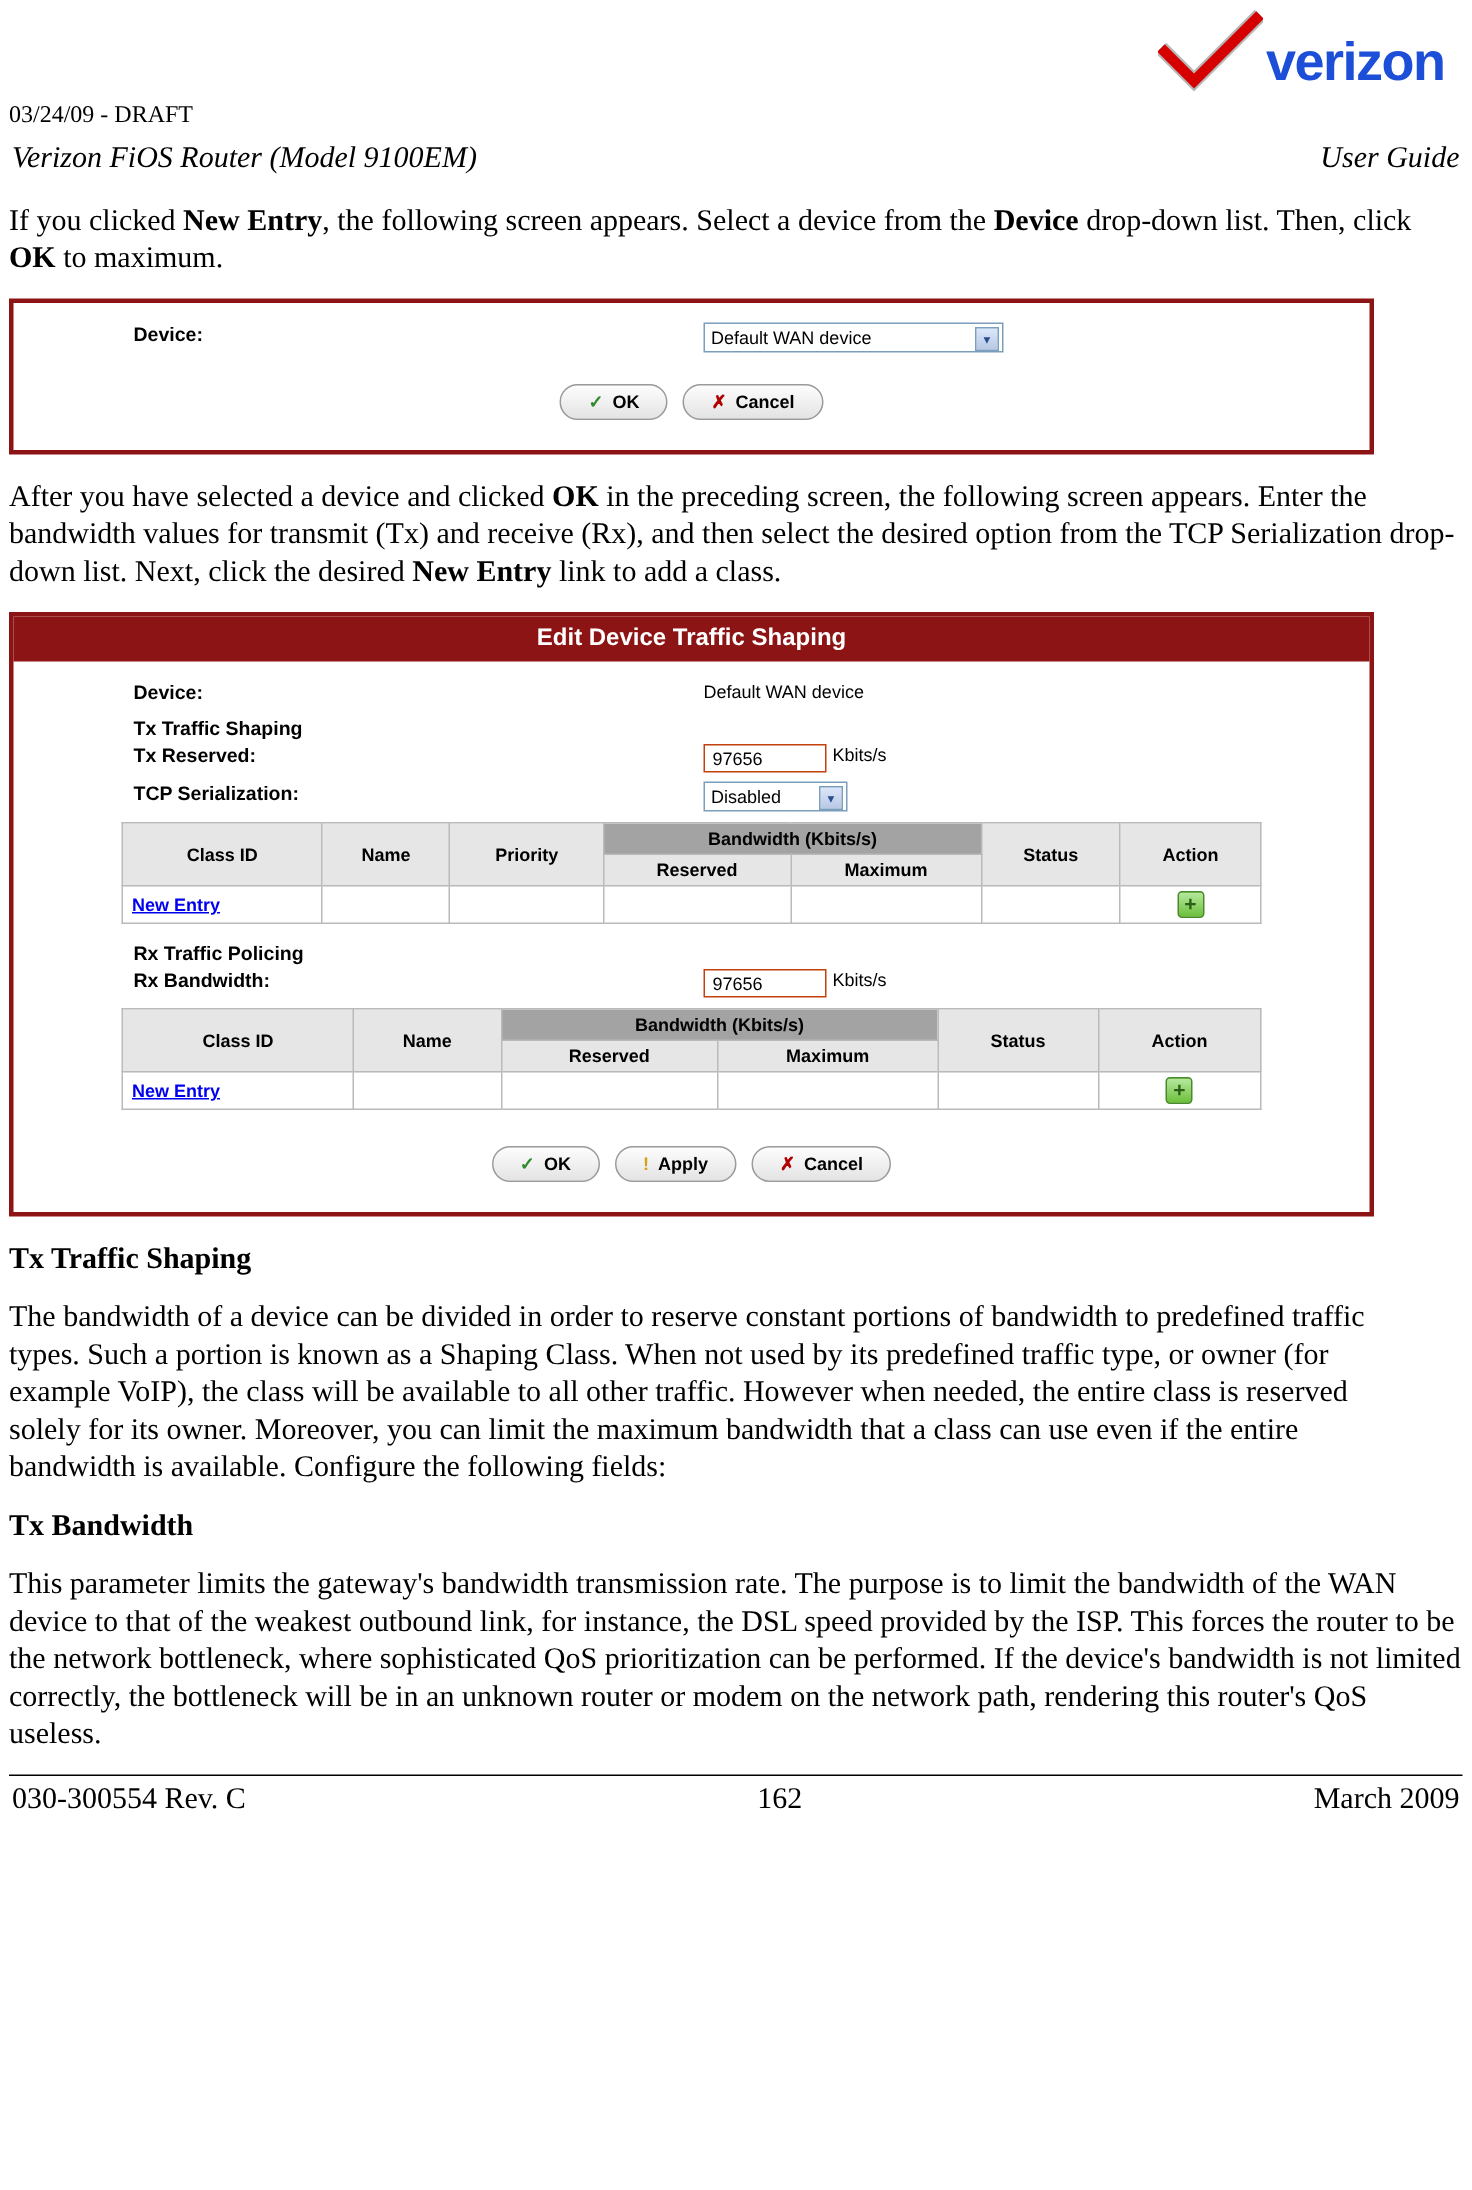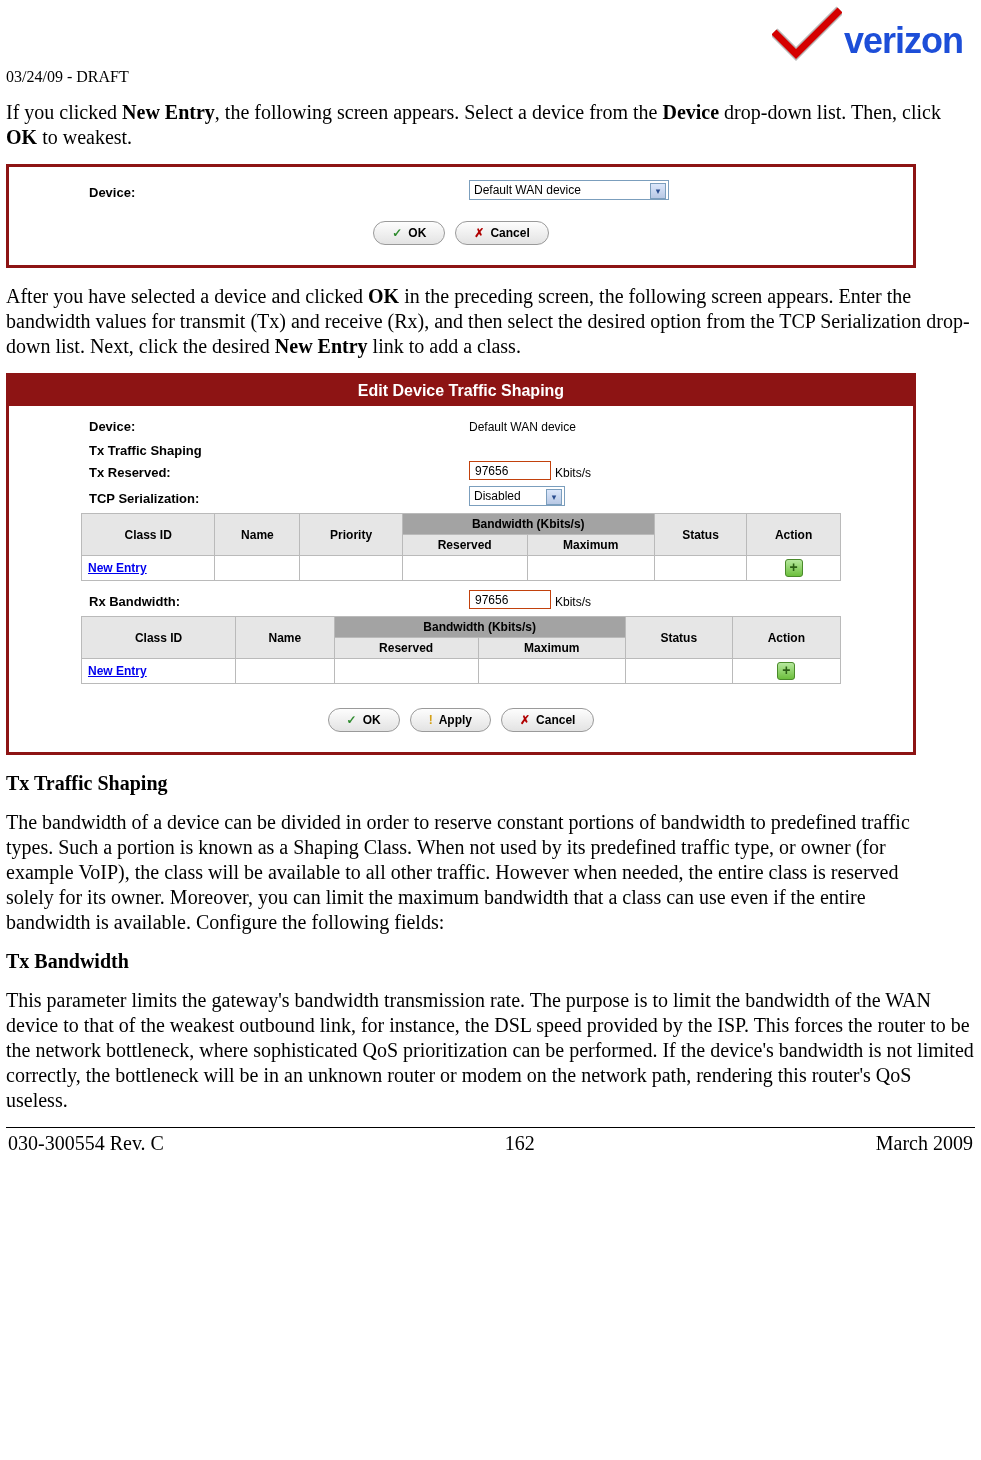--- a/index.html
+++ b/index.html
@@ -70,21 +70,21 @@
     font-weight: 700;
     font-size: 16px;
     text-align: center;
     padding: 6px 0;
   }
   .panel-body {
     padding: 10px 0 10px 0;
   }
   .form-row {
     display: flex;
-    align-items: flex-end;
+    align-items: flex-start;
     padding: 3px 0 3px 80px;
   }
   .form-label {
     width: 380px;
     font-weight: 700;
     font-size: 13px;
     color: #000;
   }
   .select {
     height: 20px;
@@ -213,23 +213,27 @@
       <svg class="logo-svg" viewBox="0 0 70 58">
         <path d="M2 28 L24 50 L68 6" stroke="#b7b7b7" stroke-width="10" fill="none" stroke-linejoin="miter"></path>
         <path d="M2 28 L24 50 L68 6" stroke="#d50000" stroke-width="7" fill="none" stroke-linejoin="miter"></path>
       </svg>
       <span class="logo-text">verizon</span>
     </div>
   </div>
 
   <div class="draft-line">03/24/09 - DRAFT</div>
 
+  <div class="header-row">
+    <span>Verizon FiOS Router (Model 9100EM)</span>
+    <span>User Guide</span>
+  </div>
 
   <p class="body-text">
-    <span>If you clicked </span><span class="strong">New Entry</span><span>, the following screen appears. Select a device from the </span><span class="strong">Device</span><span> drop-down list. Then, click </span><span class="strong">OK</span><span> to weakest.</span>
+    <span>If you clicked </span><span class="strong">New Entry</span><span>, the following screen appears. Select a device from the </span><span class="strong">Device</span><span> drop-down list. Then, click </span><span class="strong">OK</span><span> to maximum.</span>
   </p>
 
   <div class="panel">
     <div class="panel-body">
       <div class="form-row">
         <span class="form-label">Device:</span>
         <span class="select-wrap">
           <select class="select" style="width:200px">
             <option>Default WAN device</option>
           </select>
@@ -298,20 +302,21 @@
           <td></td>
               <td></td>
               <td></td>
               <td></td>
               <td></td>
           <td><span class="plus-icon">+</span></td>
         </tr>
       </tbody>
         </table>
 
+      <div class="section-label">Rx Traffic Policing</div>
 
       <div class="form-row">
         <span class="form-label">Rx Bandwidth:</span>
         <input class="text-input" value="97656" style="">
         <span class="unit">Kbits/s</span>
       </div>
 
       <table class="tbl">
         <tbody>
             <tr>

